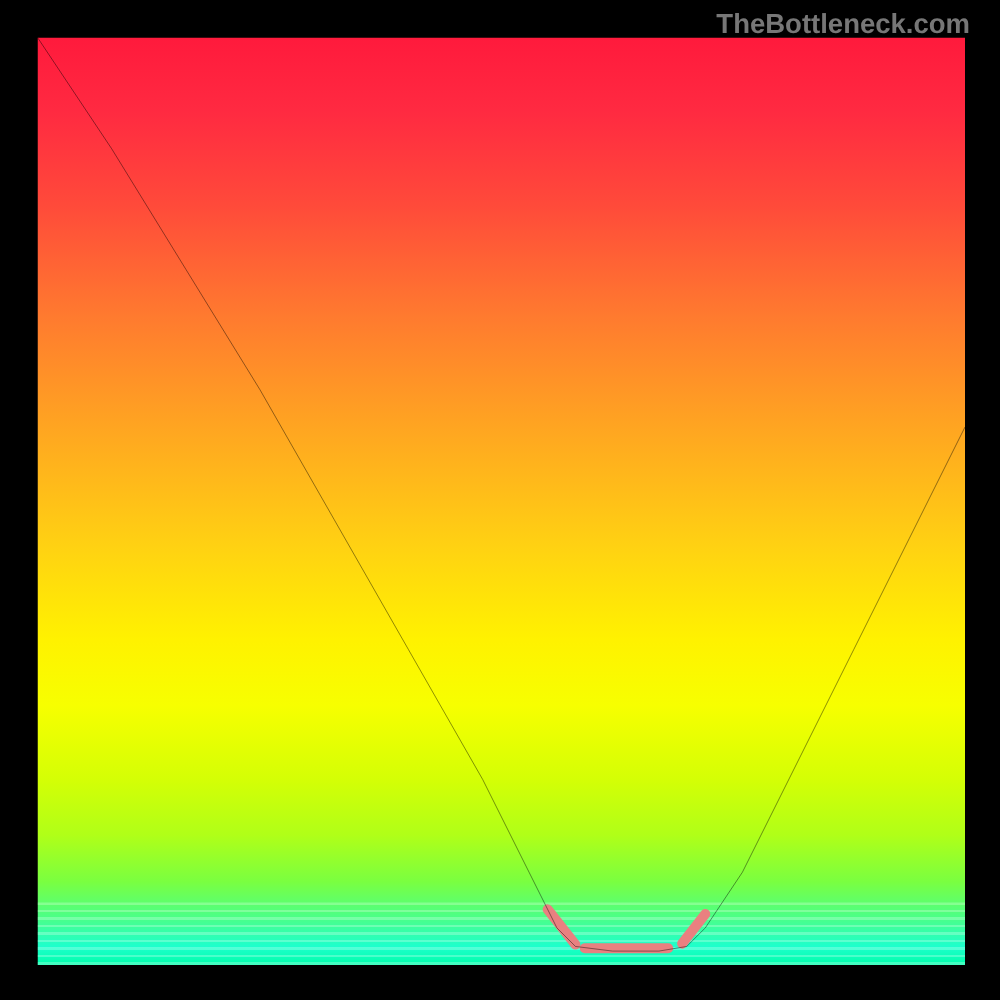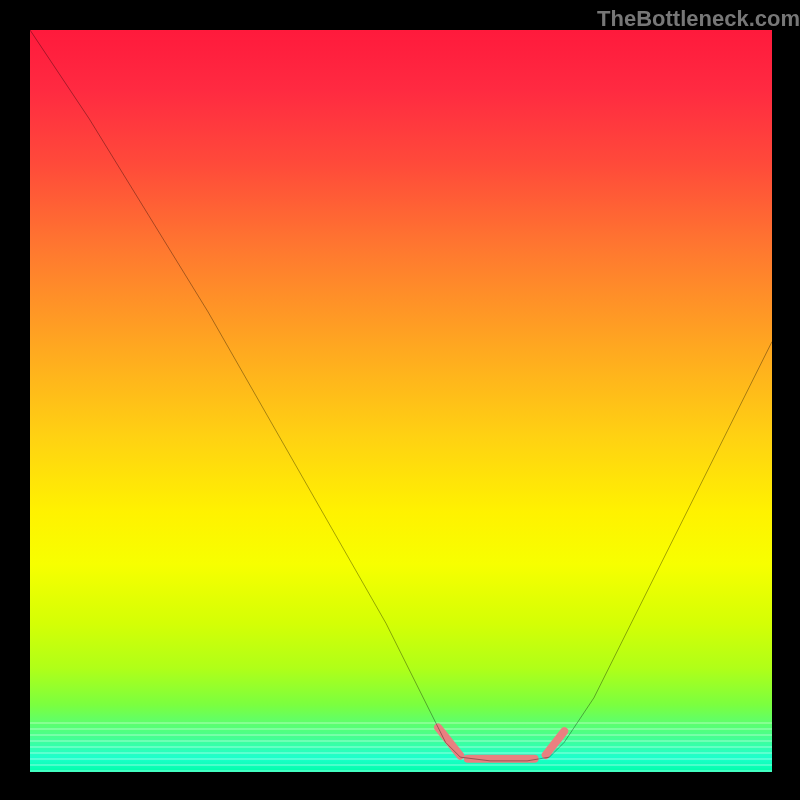--- a/index.html
+++ b/index.html
@@ -1,20 +1,20 @@
 <!DOCTYPE html>
 <html><head>
 <meta charset="utf-8">
 <style>
 * { margin: 0; padding: 0; box-sizing: border-box; }
 body { width: 800px; height: 800px; background: #000; position: relative; overflow: hidden; }
 .watermark {
   position: absolute;
   top: 6px;
-  right: 0;
+  right: 24px;
   color: #777;
   font-family: Arial, Helvetica, sans-serif;
   font-size: 22px;
   font-weight: bold;
   z-index: 10;
 }
 .plot-frame {
   position: absolute;
   top: 30px;
   left: 30px;

